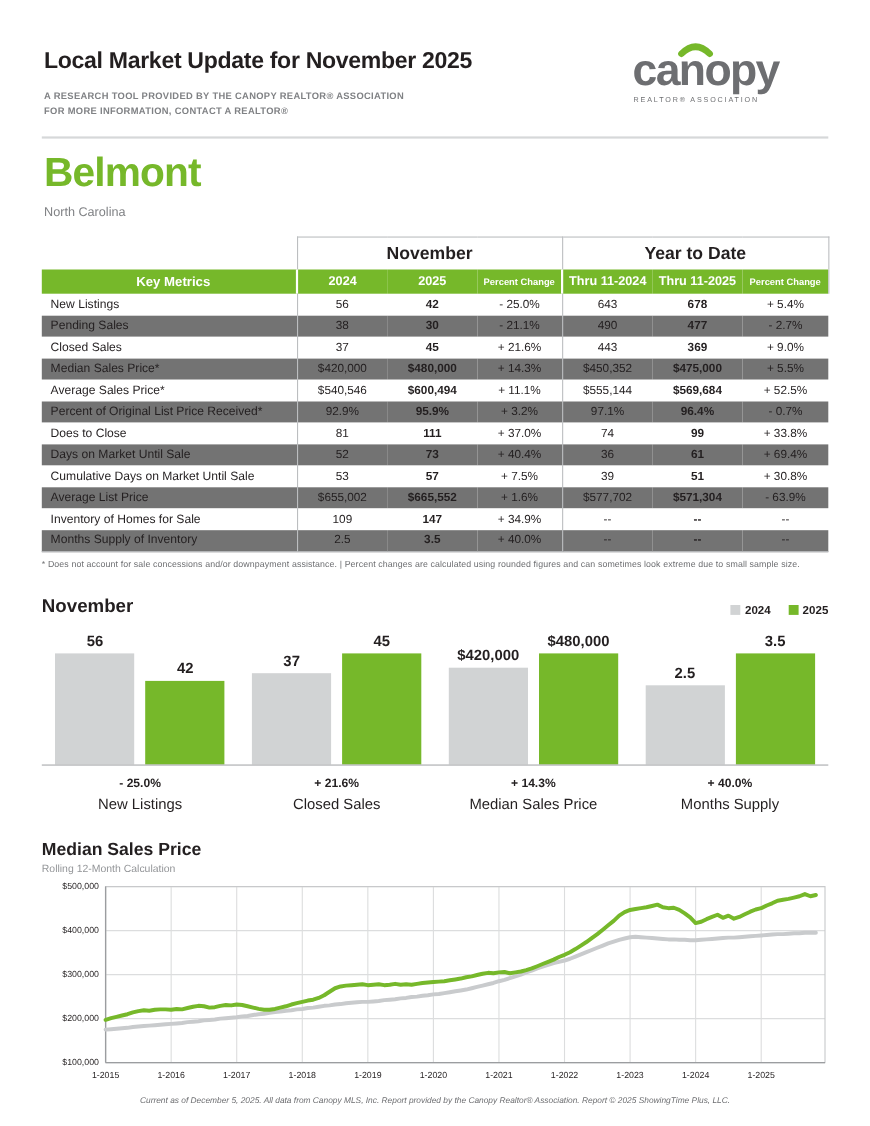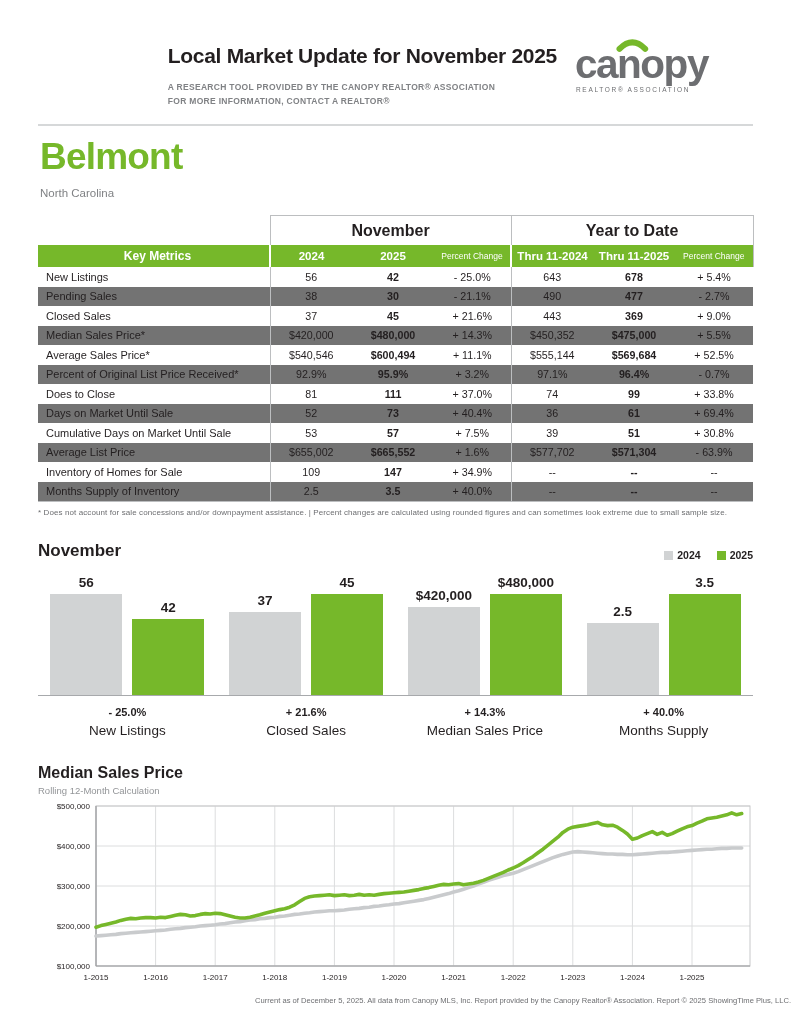--- a/index.html
+++ b/index.html
@@ -1,34 +1,34 @@
 <!DOCTYPE html>
 <html><head>
 <meta charset="utf-8">
 <style>
   html,body{margin:0;padding:0;background:#fff;}
   .page{width:791px;height:1024px;background:#fff;position:relative;overflow:hidden;
         font-family:"Liberation Sans",sans-serif;color:#231f20;}
   
-  .hdr{display:flex;justify-content:flex-end;align-items:flex-start;margin:44px 40px 0 40px;gap:16px;}
+  .hdr{display:flex;justify-content:space-between;align-items:flex-start;margin:44px 40px 0 40px;}
   .hdr-title{font-size:21px;font-weight:bold;letter-spacing:-0.3px;margin:0 0 12px 0;}
   .hdr-sub{font-size:8.5px;font-weight:bold;color:#808285;letter-spacing:.3px;line-height:1.65;text-transform:uppercase;}
   .logo{width:178px;margin-top:-6px;}
   .divider{margin:16px 38px 0 38px;border-top:2px solid #d6d8d9;}
   .loc-name{margin:10px 40px 0 40px;font-size:37px;font-weight:bold;color:#76b82a;letter-spacing:-0.8px;}
   .loc-state{margin:9px 40px 0 40px;font-size:11.5px;color:#808285;}
   
   .tbl-wrap{margin:16px 38px 0 38px;}
   table.metrics{width:715px;border-collapse:collapse;table-layout:fixed;border-bottom:1px solid #bcbec0;}
   table.metrics td,table.metrics th{padding:0;}
   tr.band th{border:1px solid #bcbec0;border-bottom:none;font-size:16px;font-weight:bold;height:29px;background:#fff;}
   tr.band .spacer{border:none;background:#fff;}
   tr.ghead th{background:#76b82a;color:#fff;height:22px;font-weight:bold;font-size:11.5px;text-align:center;}
   tr.ghead th.lbl{text-align:center;padding-left:8px;font-size:12px;}
-  tr.ghead th.pct{font-size:8.5px;font-weight:normal;}
+  tr.ghead th.pct{font-size:8.5px;font-weight:bold;}
   tr.ghead th.gsep{border-left:2px solid #fff;}
   tbody.mrows td{height:19.5px;font-size:10.7px;text-align:center;}
   tbody.mrows td.lbl{text-align:left;padding-left:8px;font-size:11px;}
   tbody.mrows td.bold{font-weight:bold;}
   tbody.mrows tr.alt{background:#737373;}
   tbody.mrows td.gsep{border-left:1px solid #bcbec0;}
   td.rt,th.rt{border-right:1px solid #bcbec0;}
   .footnote{margin:6px 38px 0 38px;font-size:8px;color:#6d6e71;letter-spacing:.1px;}
   
   .bc-head{margin:24px 38px 0 38px;display:flex;justify-content:space-between;align-items:flex-end;}
@@ -46,21 +46,21 @@
   .bc-pct{margin-top:11px;font-size:11px;font-weight:bold;}
   .bc-name{margin-top:5px;font-size:13.5px;}
   
   .lc-head{margin:26px 38px 0 38px;display:flex;justify-content:space-between;align-items:flex-start;}
   .lc-title{font-size:16px;font-weight:bold;margin:0;}
   .lc-sub{font-size:9.5px;color:#939598;margin-top:3px;}
   .lc-legend{text-align:right;font-size:11px;font-weight:bold;line-height:1.8;}
   .lc-legend .mls{color:#3a3a3c;}
   .lc-legend .bel{color:#76b82a;}
   .lc-svg{margin:2px 38px 0 38px;display:block;}
-  .footer{margin-top:0;text-align:right;font-size:7.6px;color:#6d6e71;}
+  .footer{margin-top:0;text-align:center;font-size:7.6px;color:#6d6e71;font-style:italic;}
 </style>
 </head>
 <body>
 
 <div class="page">
 
   <div class="hdr">
     <div>
       <div class="hdr-title">Local Market Update for November 2025</div>
       <div class="hdr-sub">A RESEARCH TOOL PROVIDED BY THE CANOPY REALTOR® ASSOCIATION</div>

